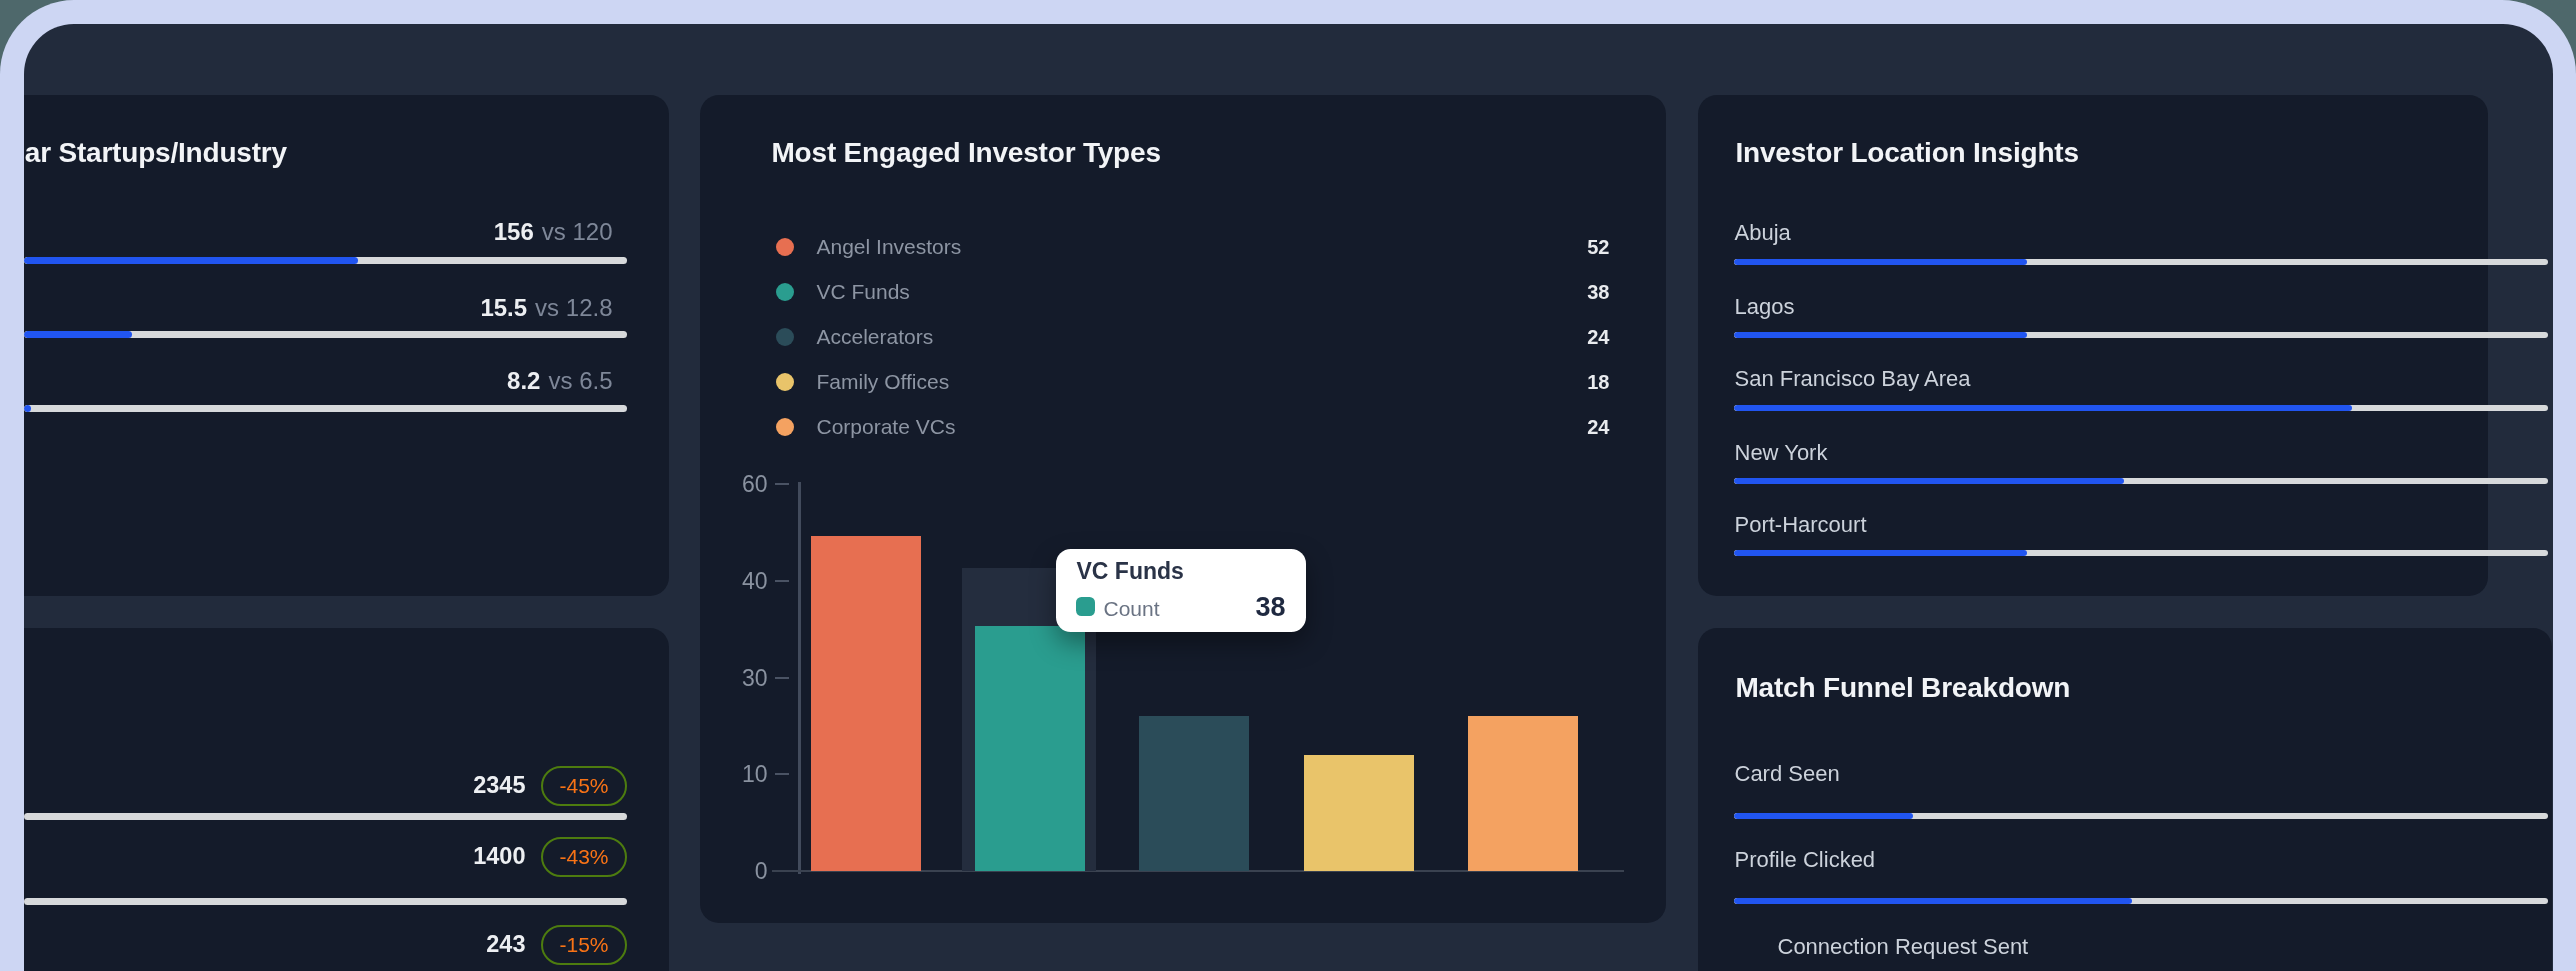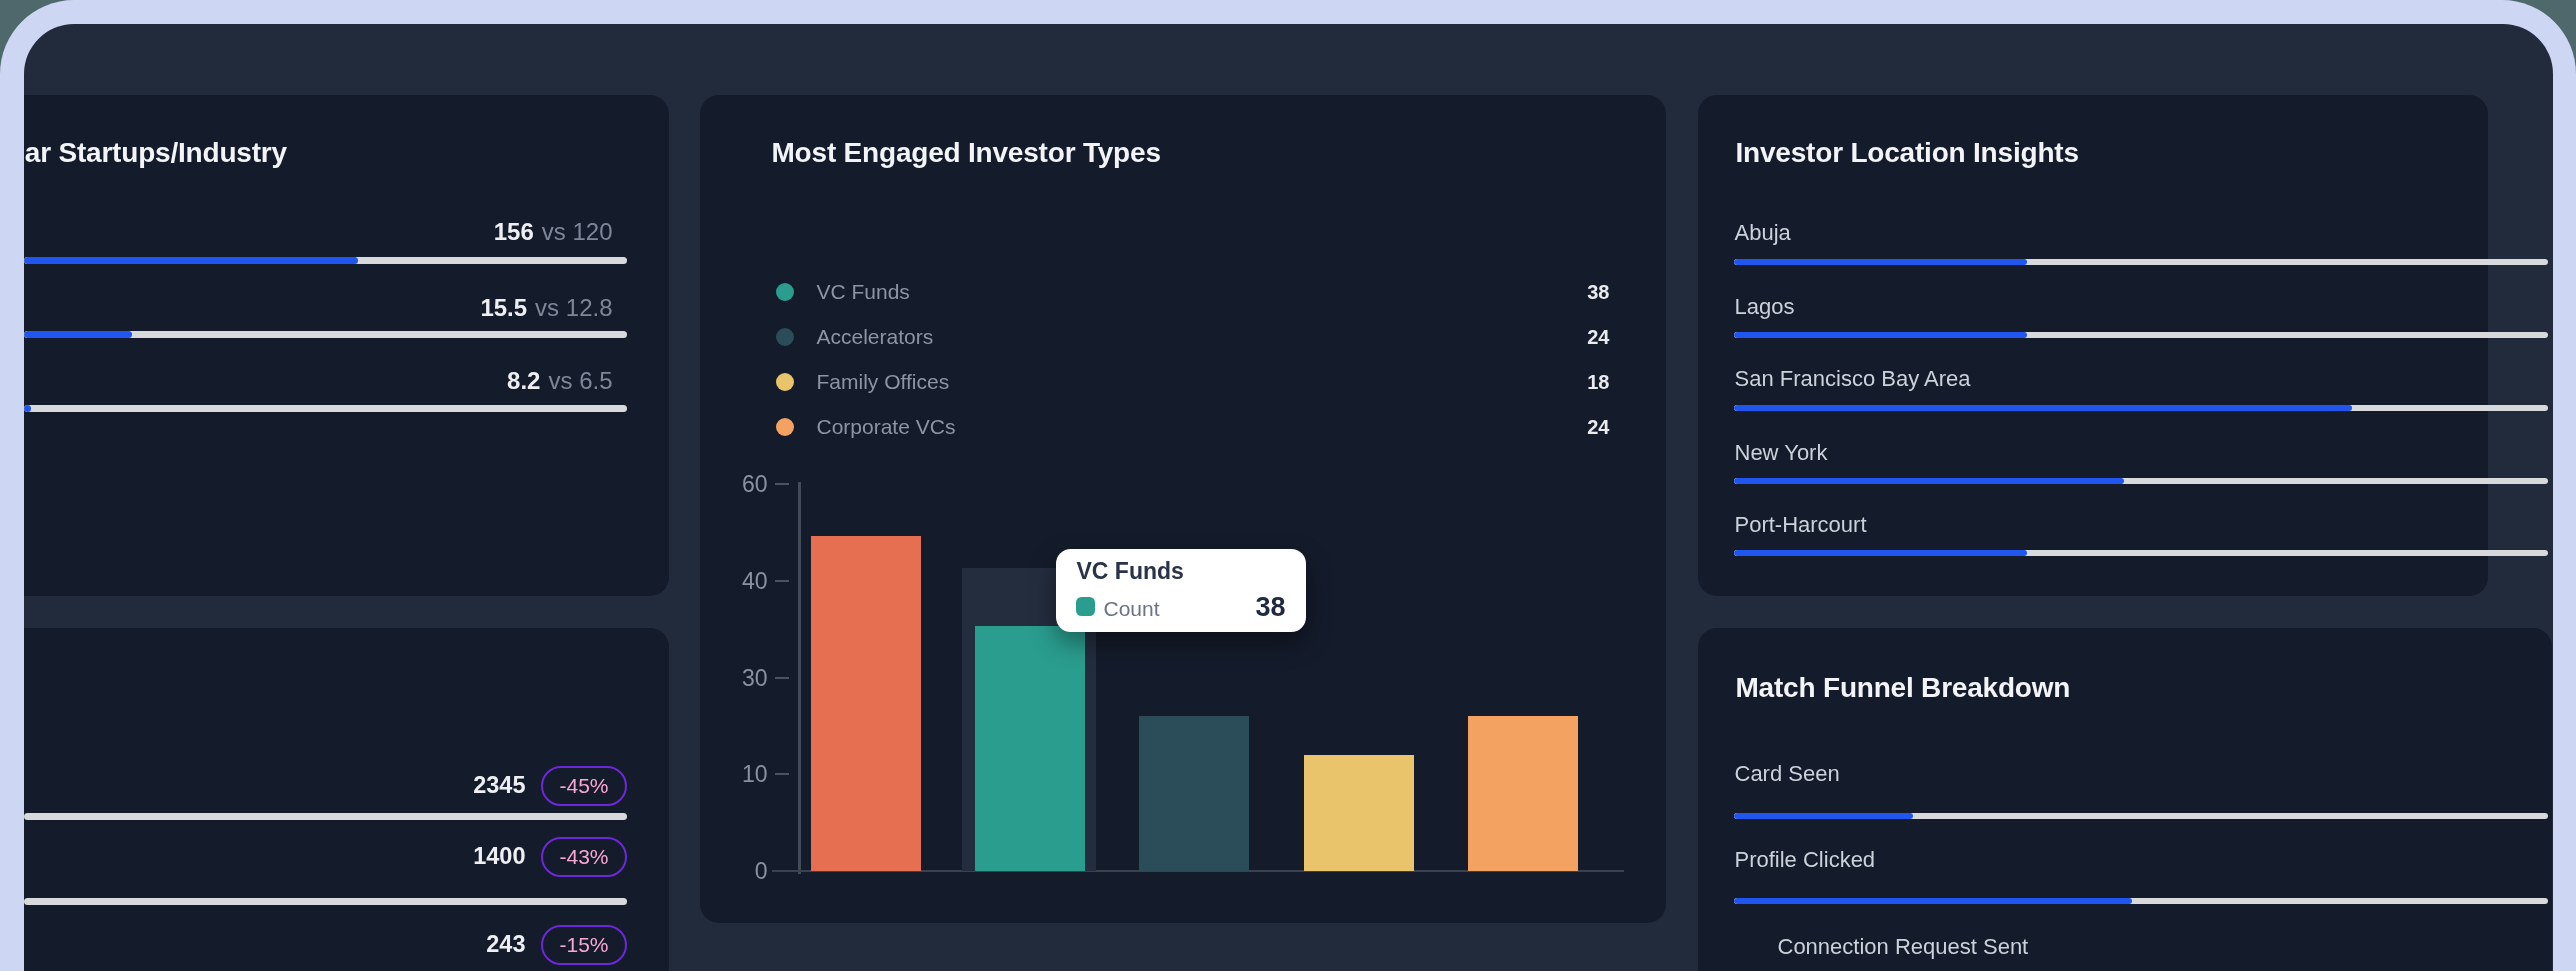--- a/index.html
+++ b/index.html
@@ -31,22 +31,22 @@
   .p1 .vline .vs{color:#7e8798;font-weight:400;margin-left:8px;}
   .p1 .hbar{left:0;width:603px;}
   .v1{top:123px;} .b1{top:162px;}
   .v2{top:199px;} .b2{top:236px;}
   .v3{top:272px;} .b3{top:310px;}
 
   
   .p2 .mline{position:absolute;right:42px;display:flex;align-items:center;white-space:nowrap;}
   .p2 .mv{color:#edeff2;font-weight:700;font-size:23.5px;}
   .badge{display:inline-flex;align-items:center;justify-content:center;height:40px;min-width:78px;
-         padding:0 16px;margin-left:16px;border:2px solid #6d28d9;border-radius:23px;
-         color:#f9a8d4;font-size:21px;box-sizing:border-box;}
+         padding:0 16px;margin-left:16px;border:2px solid #4d7c0f;border-radius:23px;
+         color:#f97316;font-size:21px;box-sizing:border-box;}
   .m1{top:123px;margin-top:15px;} .mb1{top:185px;}
   .m2{top:209px;} .mb2{top:270px;}
   .m3{top:297px;}
   .p2 .hbar{left:0;width:603px;}
 
   
   .legend-item{position:absolute;left:76px;width:834px;height:27px;display:flex;align-items:center;}
   .legend-item .dot{width:18px;height:18px;border-radius:50%;flex:0 0 auto;}
   .legend-item .llabel{margin-left:23px;font-size:21px;color:#8d95a3;flex:1 1 auto;}
   .legend-item .lvalue{font-size:20px;color:#e9ebee;font-weight:600;}
@@ -130,20 +130,25 @@
 
       <div class="mline m3">
         <span class="mv">243</span>
         <span class="badge">-15%</span>
       </div>
     </section>
 
     <section class="panel p3">
       <h2>Most Engaged Investor Types</h2>
 
+      <div class="legend-item li1">
+        <span class="dot" style="background: rgb(231, 111, 81);"></span>
+        <span class="llabel">Angel Investors</span>
+        <span class="lvalue">52</span>
+      </div>
       <div class="legend-item li2">
         <span class="dot" style="background: rgb(42, 157, 143);"></span>
         <span class="llabel">VC Funds</span>
         <span class="lvalue">38</span>
       </div>
       <div class="legend-item li3">
         <span class="dot" style="background: rgb(43, 76, 89);"></span>
         <span class="llabel">Accelerators</span>
         <span class="lvalue">24</span>
       </div>

